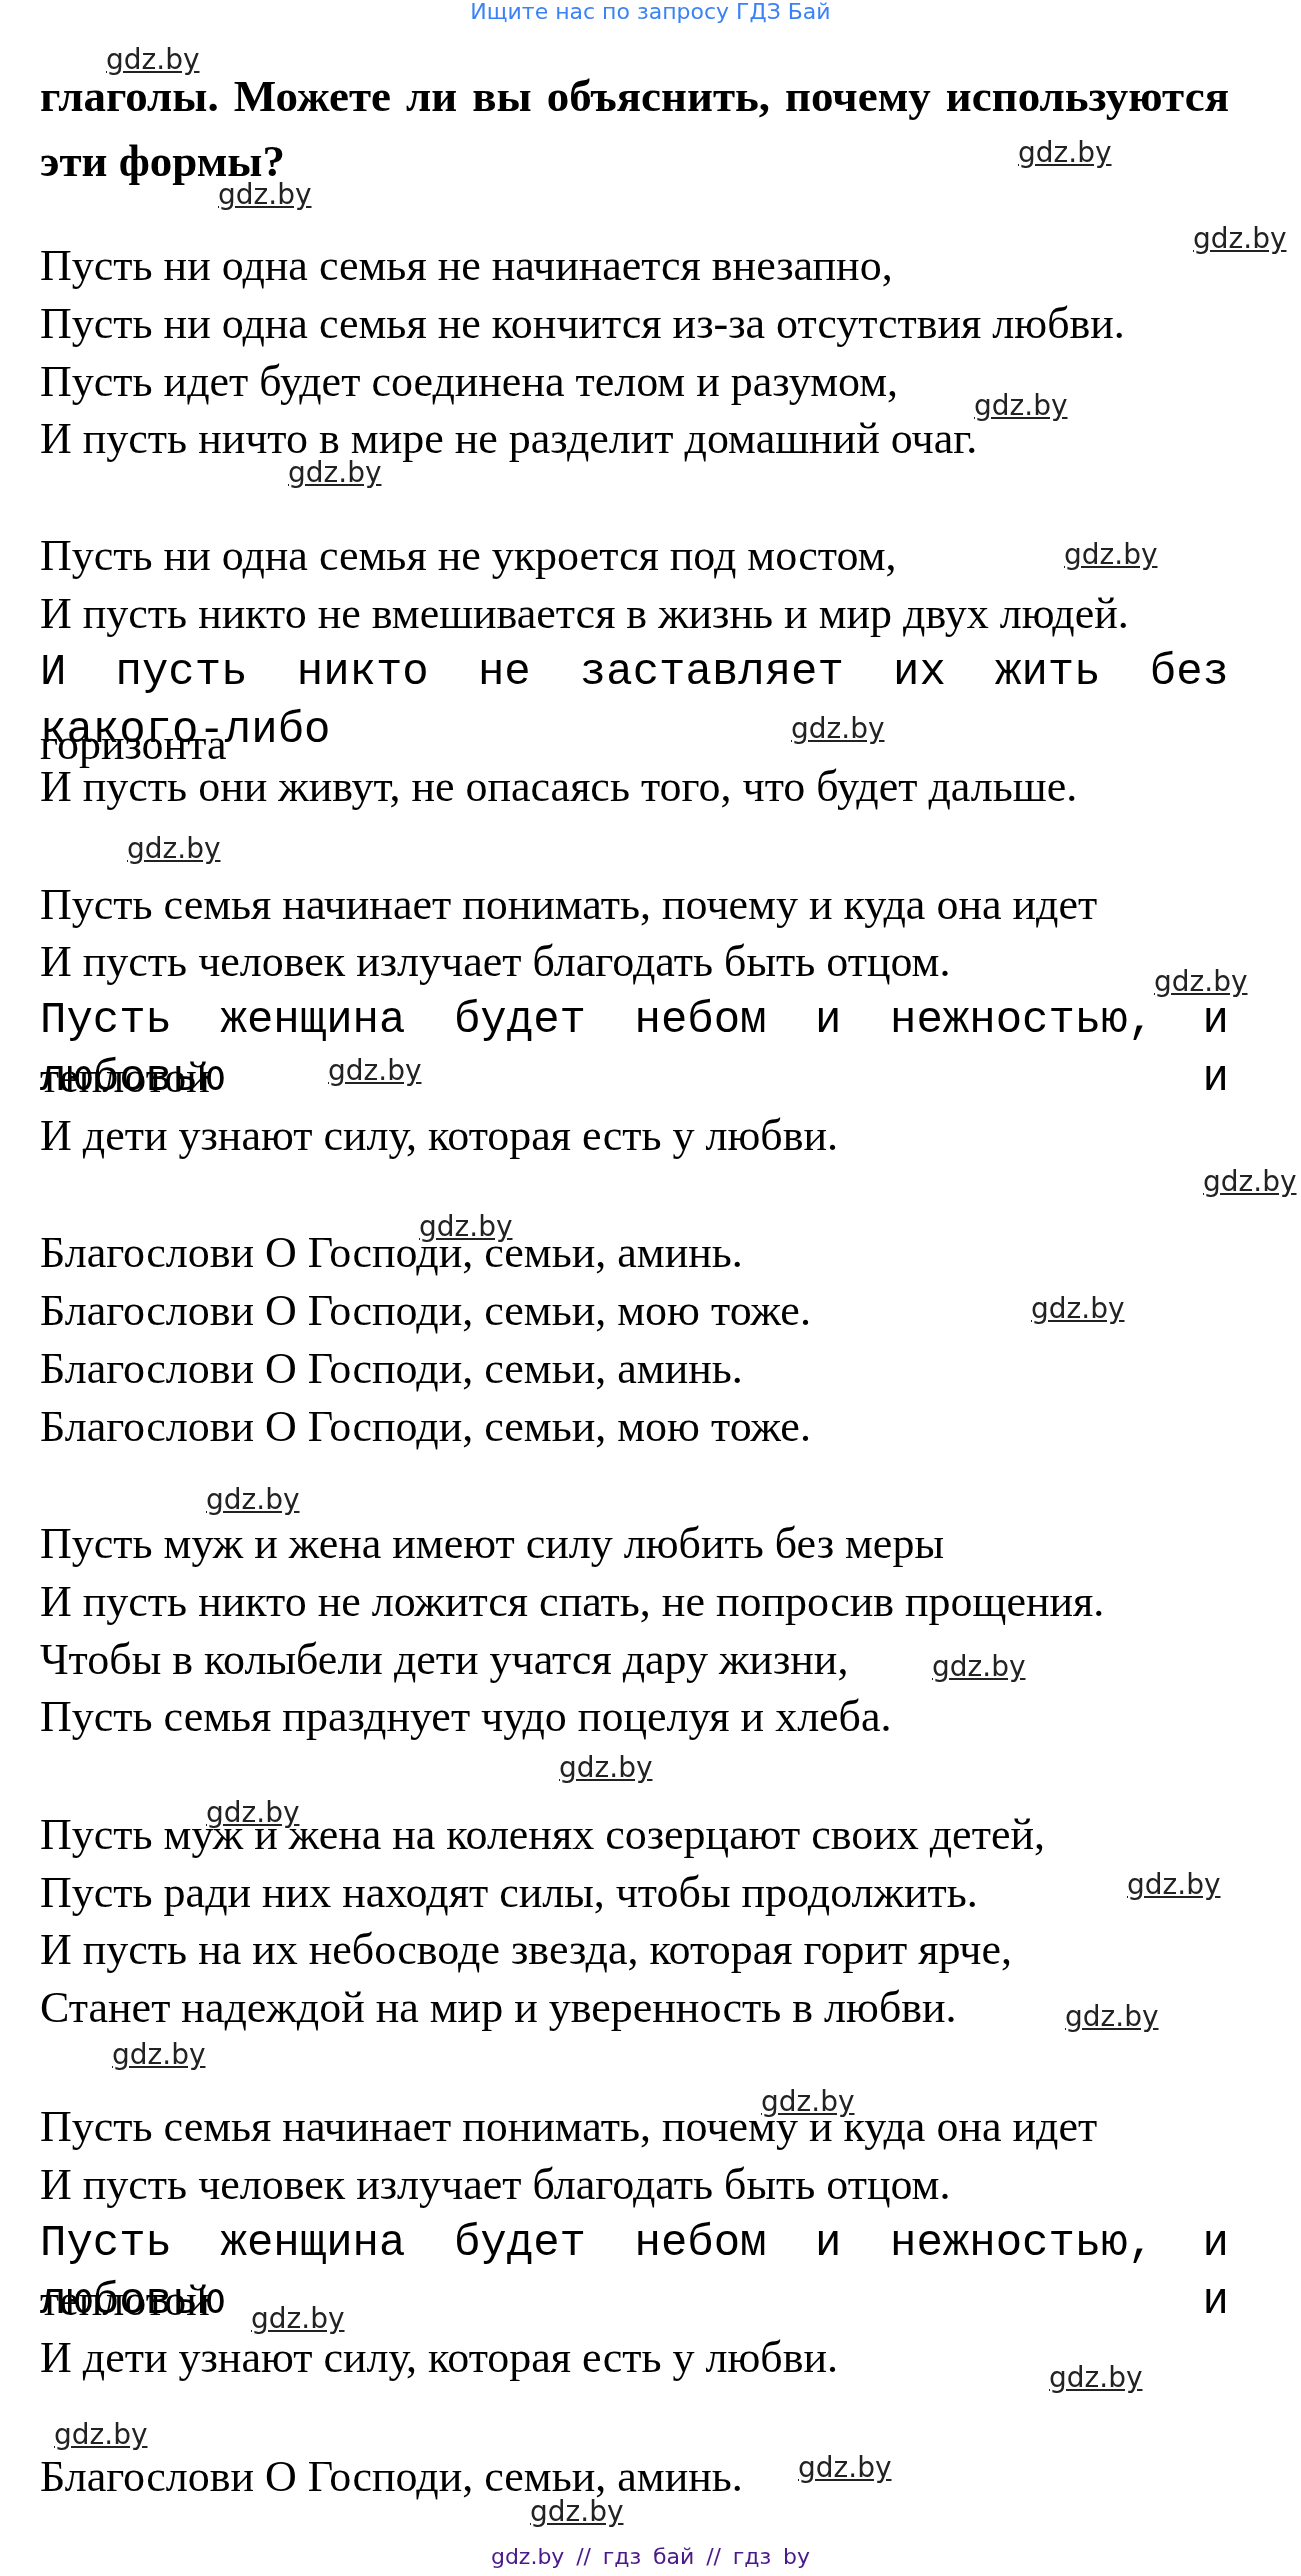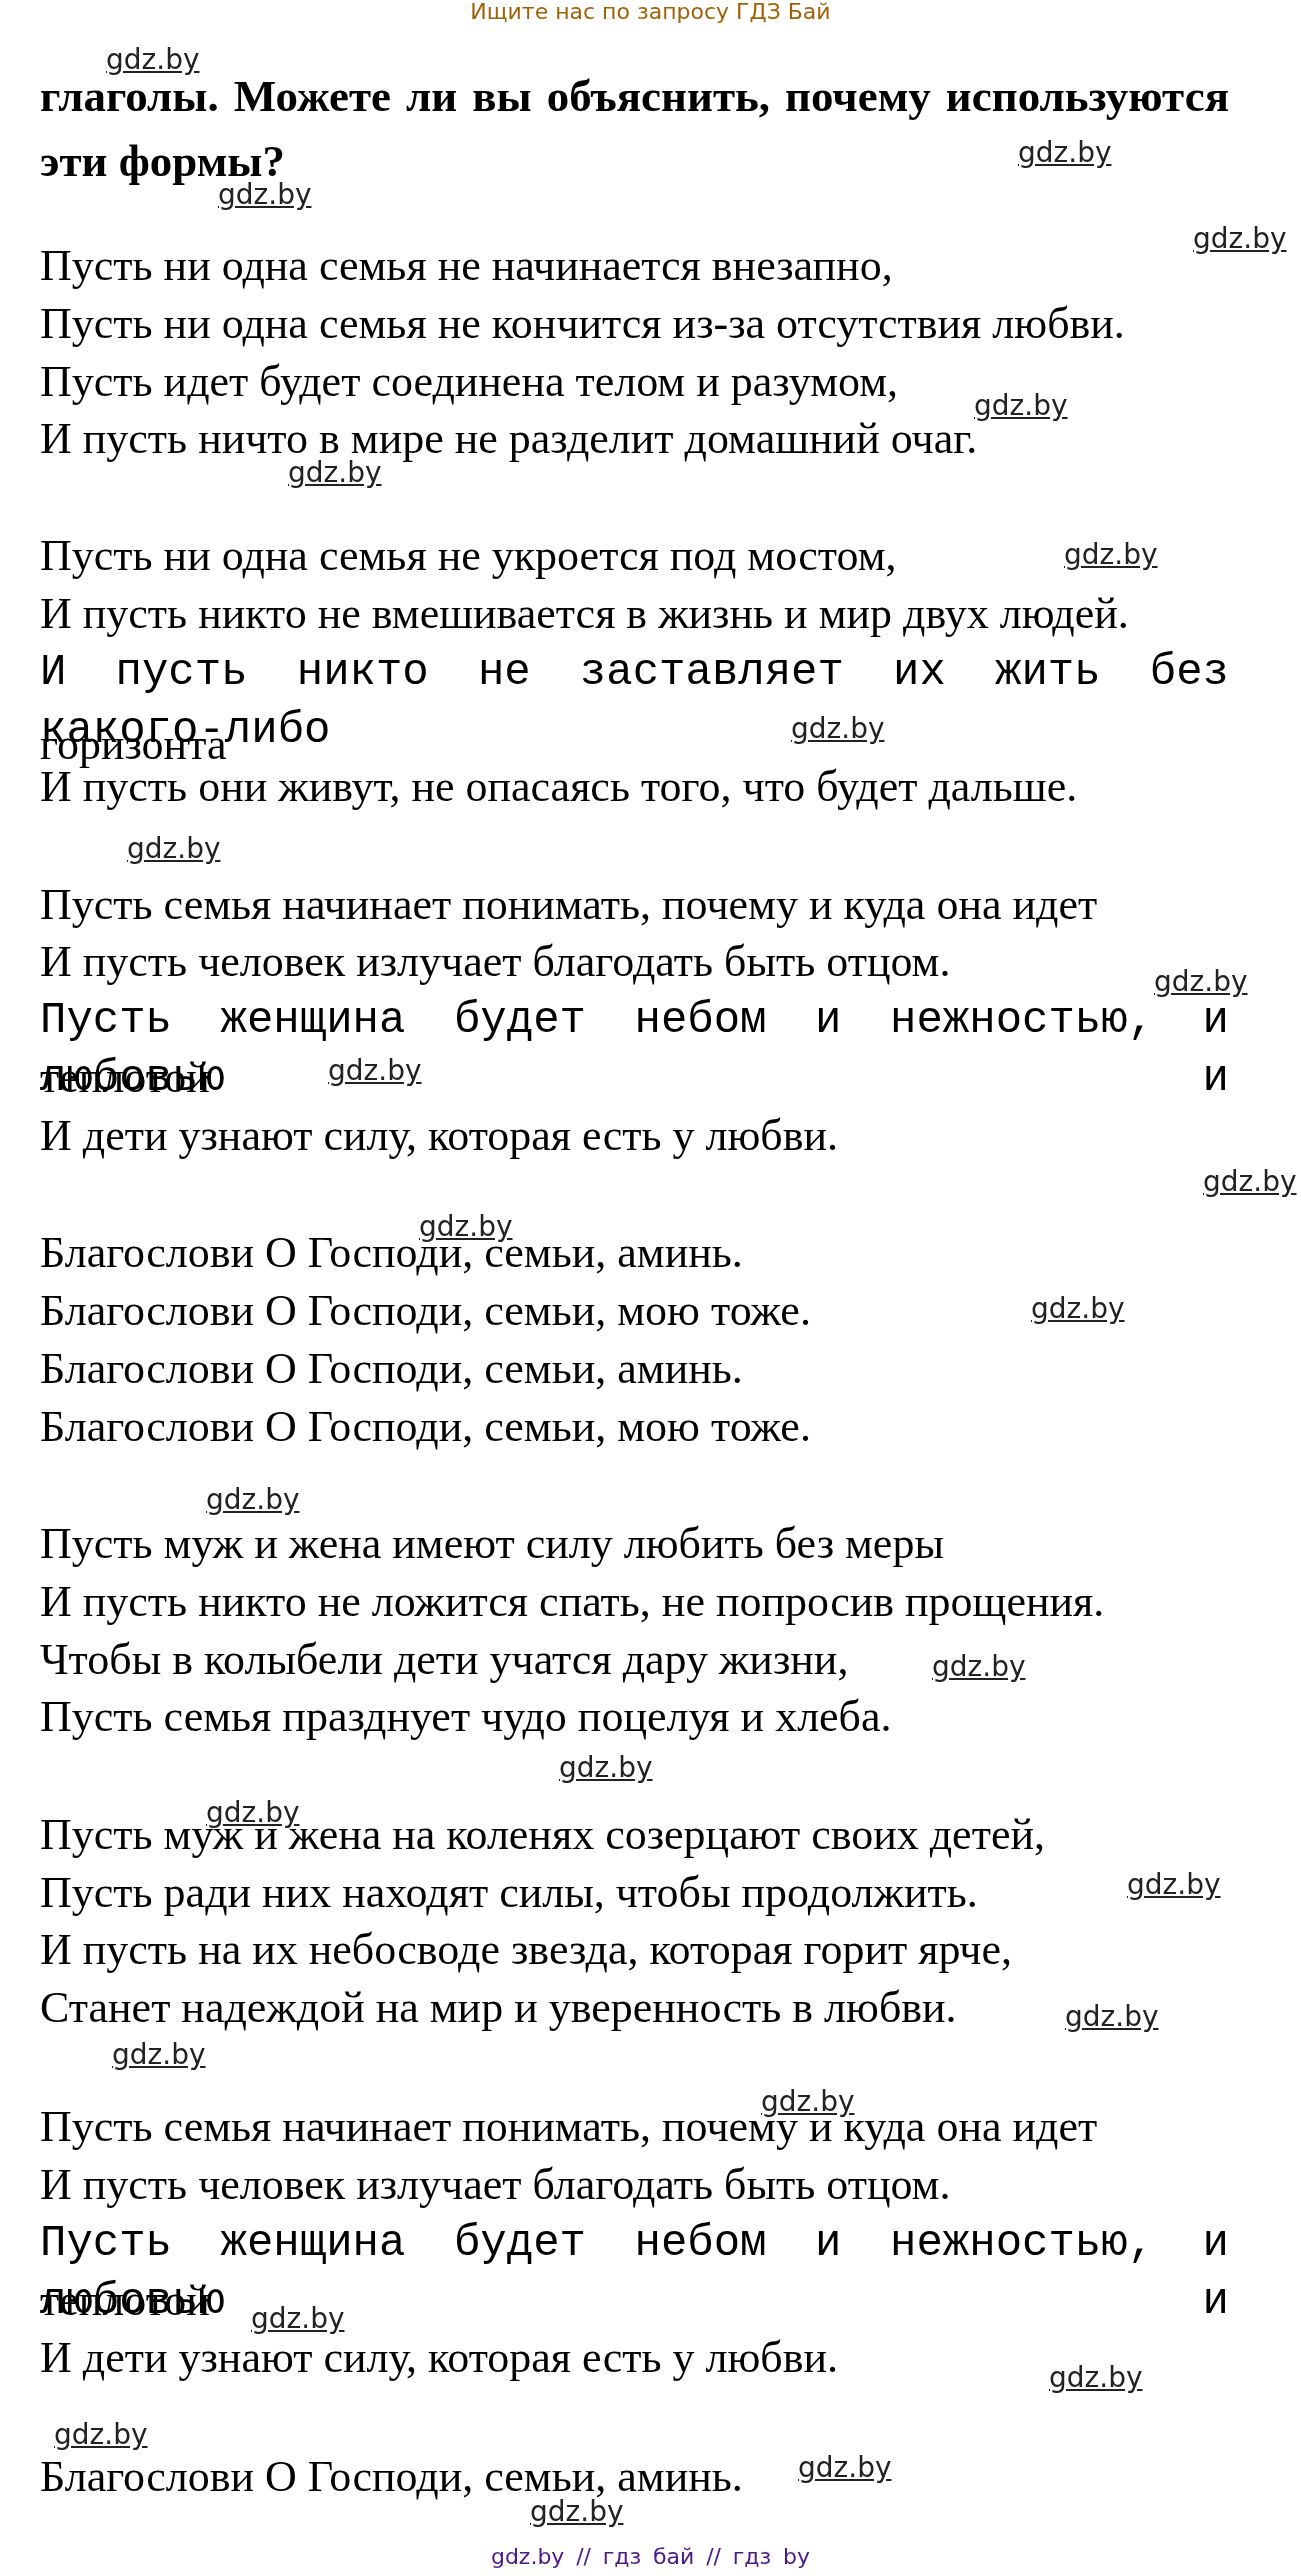--- a/index.html
+++ b/index.html
@@ -1,19 +1,19 @@
 <!DOCTYPE html>
 <html style="font-size:13px"><head>
   <meta charset="utf-8">
   <style>
     html, body { margin: 0; padding: 0; background: #ffffff; }
     body { width: 1301px; height: 2576px; position: relative; overflow: hidden; }
     .top-banner {
       position: absolute; left: 0; top: 0; width: 1301px; height: 24px;
-      text-align: center; color: #a16207;
+      text-align: center; color: #3b82f6;
       font-family: "DejaVu Sans", sans-serif; font-size: 22px; line-height: 24px;
     }
     .bottom-banner {
       position: absolute; left: 0; top: 2542px; width: 1301px; height: 29px;
       text-align: center; color: #4a1a8a;
       font-family: "DejaVu Sans", sans-serif; font-size: 22px; line-height: 29px;
       word-spacing: 4.8px;
     }
     .page {
       position: absolute; left: 40px; top: 0; width: 1189px;

